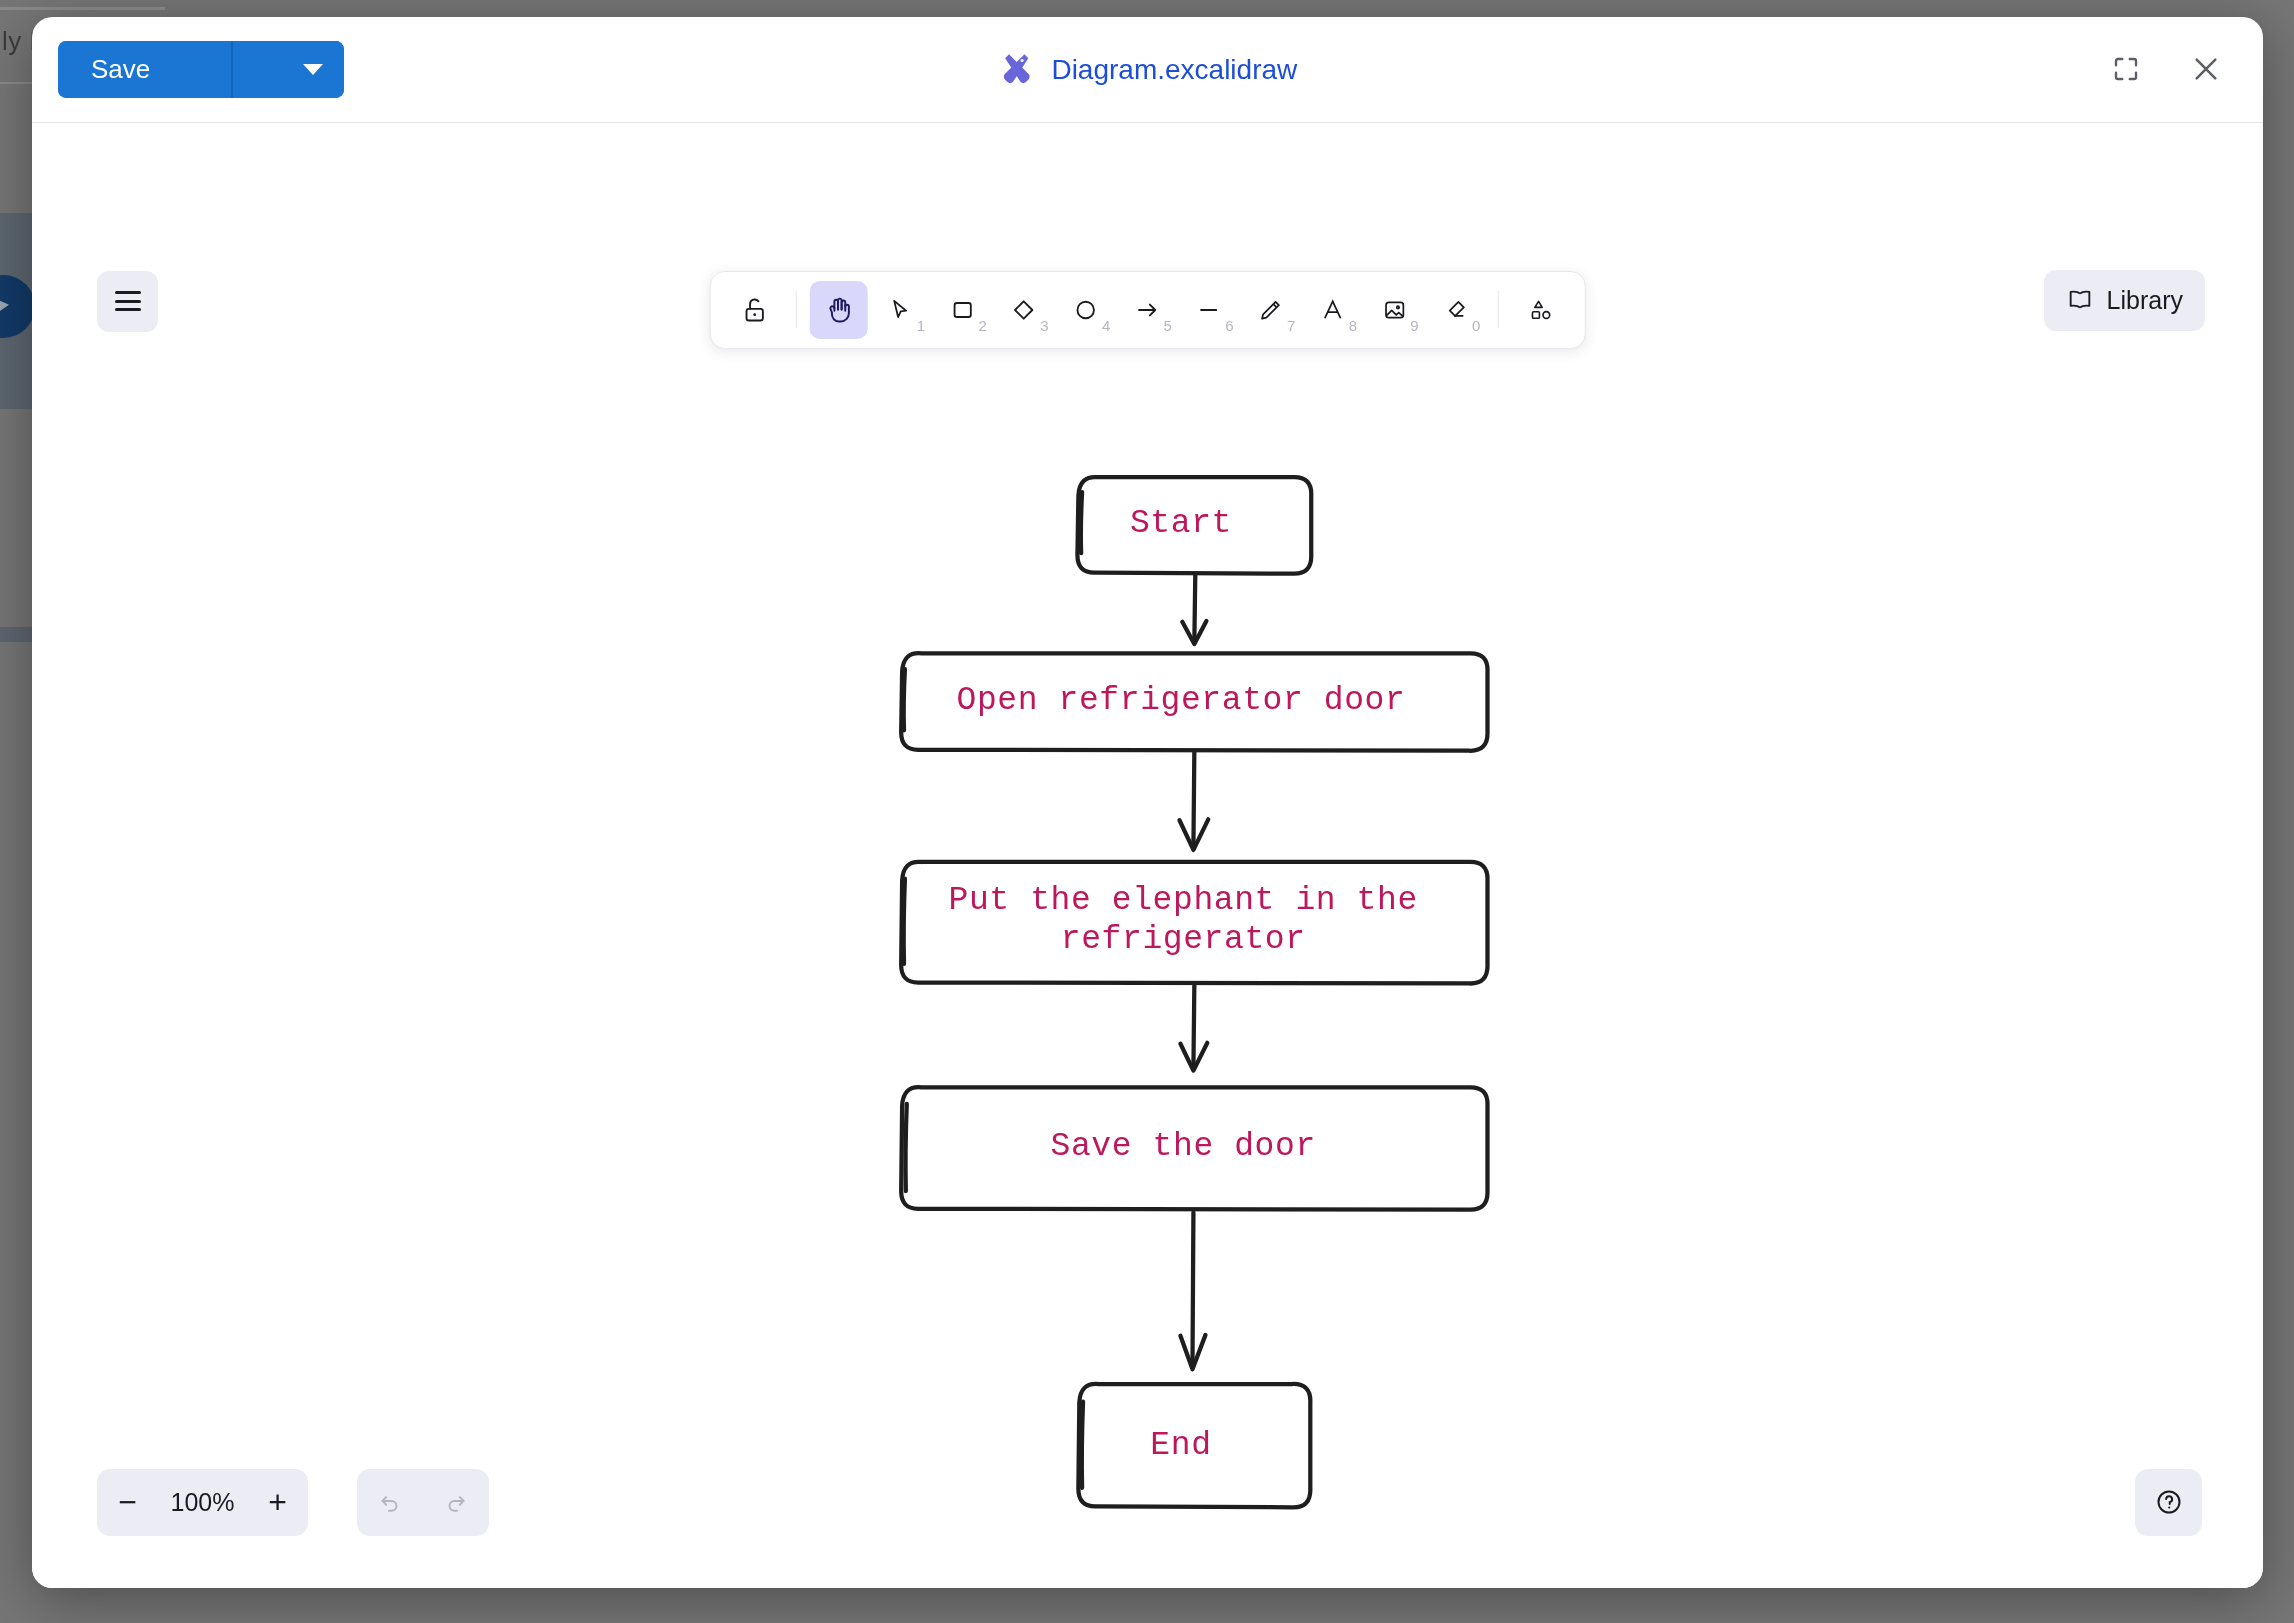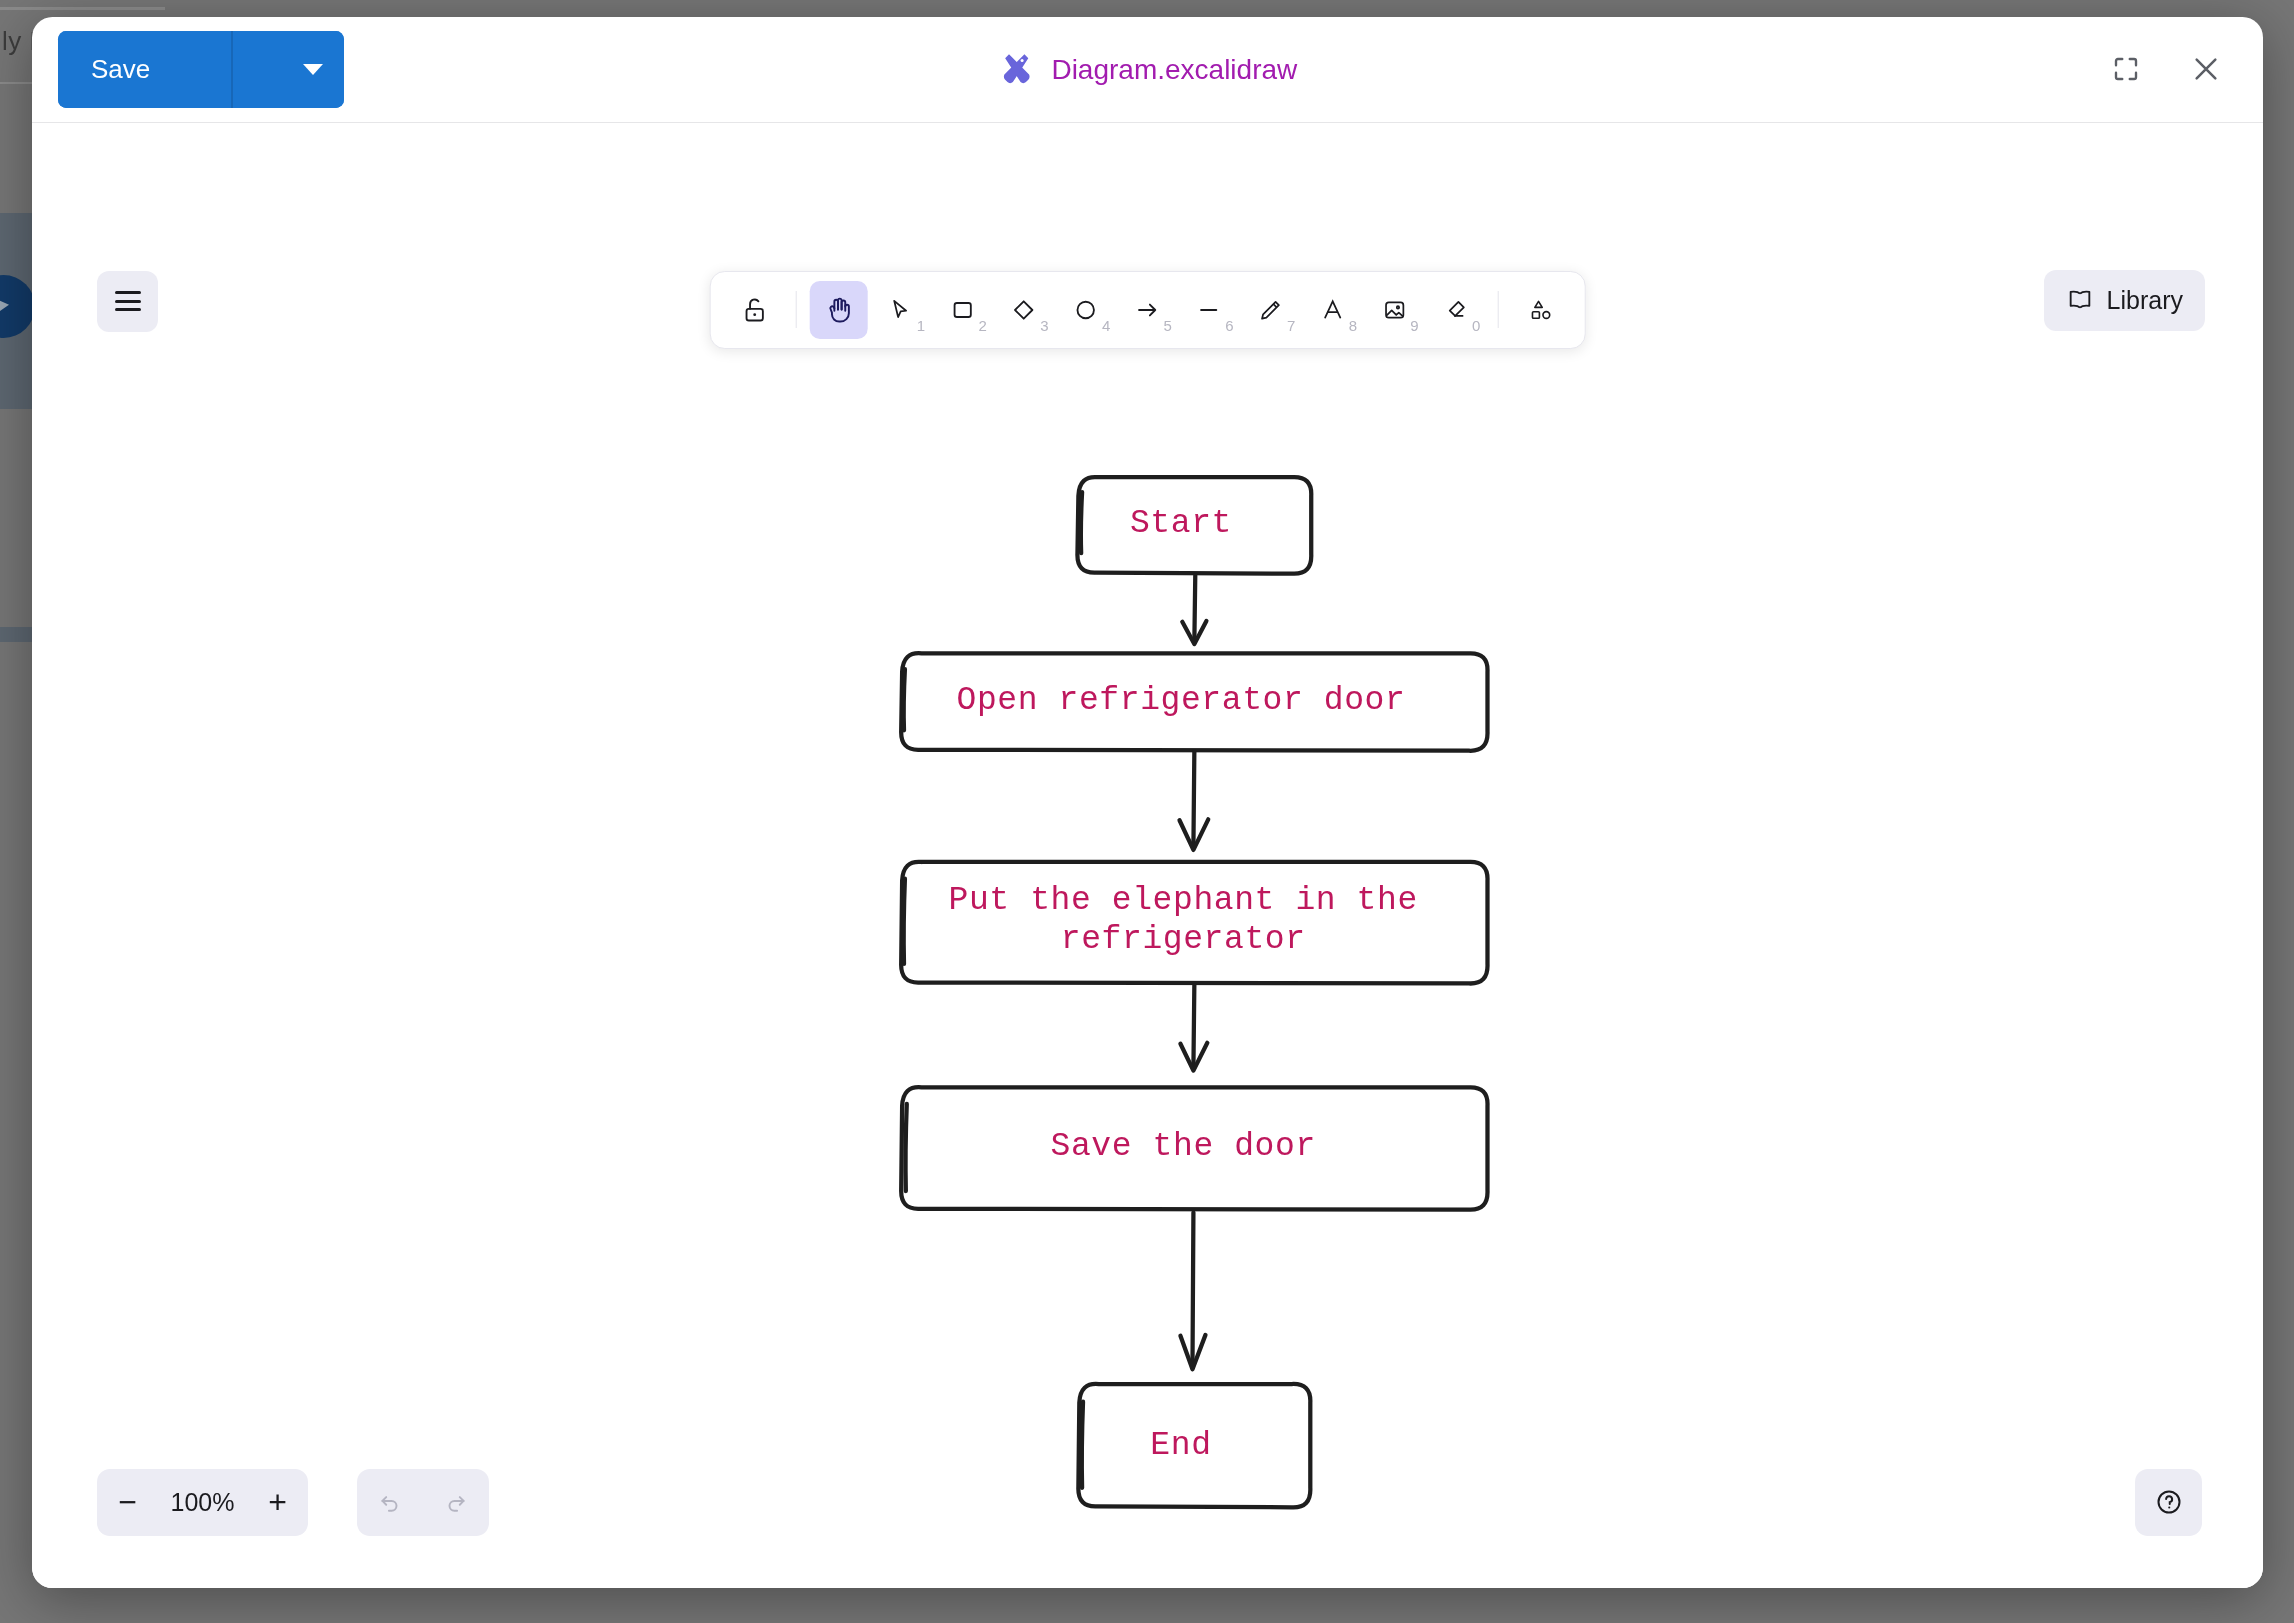--- a/index.html
+++ b/index.html
@@ -92,21 +92,21 @@
     height: 106px;
     flex: 0 0 106px;
     border-bottom: 0.9px solid #e6e6e8;
     display: flex;
     align-items: center;
   }
   #save-group {
     display: flex;
     align-items: center;
     margin-left: 26px;
-    height: 77px;
+    height: 57px;
     border-radius: 8.3px;
     overflow: hidden;
     background: #1a76d2;
     cursor: pointer;
     gap: 48px;
   }
   #save-button {
     color: #fff;
     font-size: 26px;
     padding: 0 33px;
@@ -145,21 +145,21 @@
     left: 50%;
     top: 50%;
     transform: translate(-50%, -50%);
     display: flex;
     align-items: center;
     gap: 16.7px;
   }
   #app-logo { width: 37px; height: 37px; display: block; }
   #doc-title {
     font-size: 28px;
-    color: #a21caf;
+    color: #1d4ed8;
   }
 
   #window-controls {
     position: absolute;
     right: 32px;
     top: 50%;
     transform: translateY(-50%);
     display: flex;
     align-items: center;
     gap: 30px;

